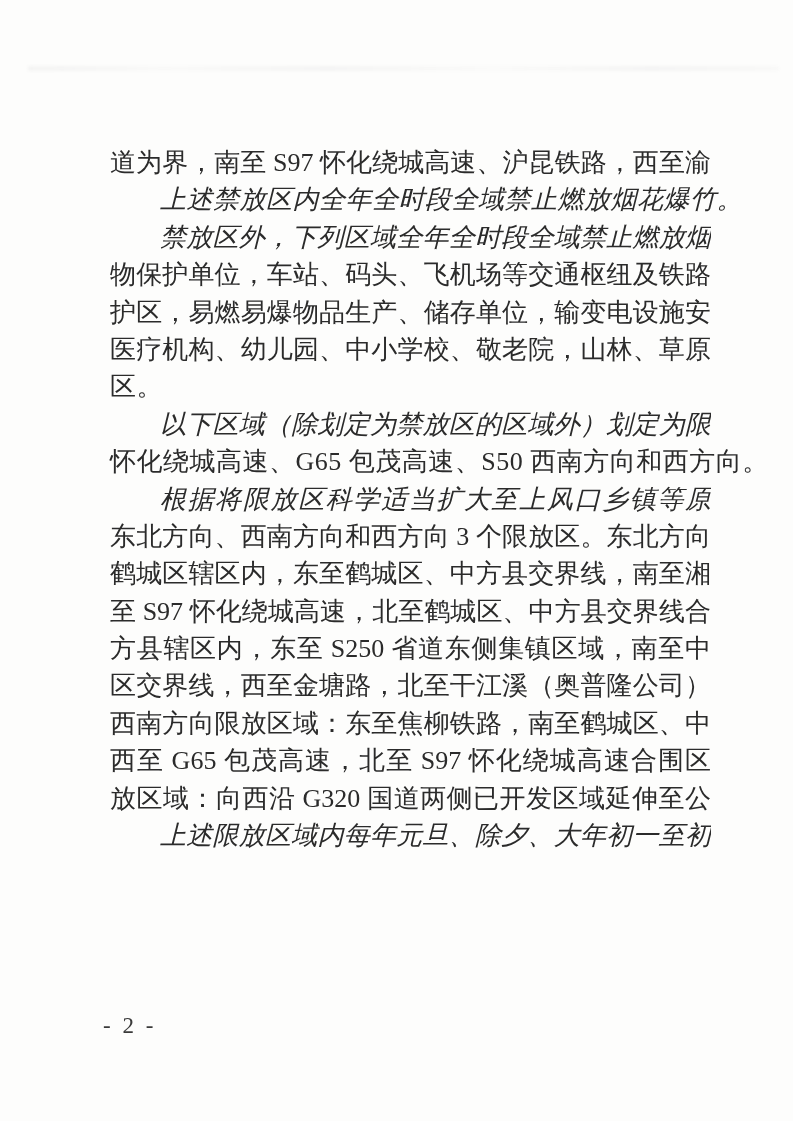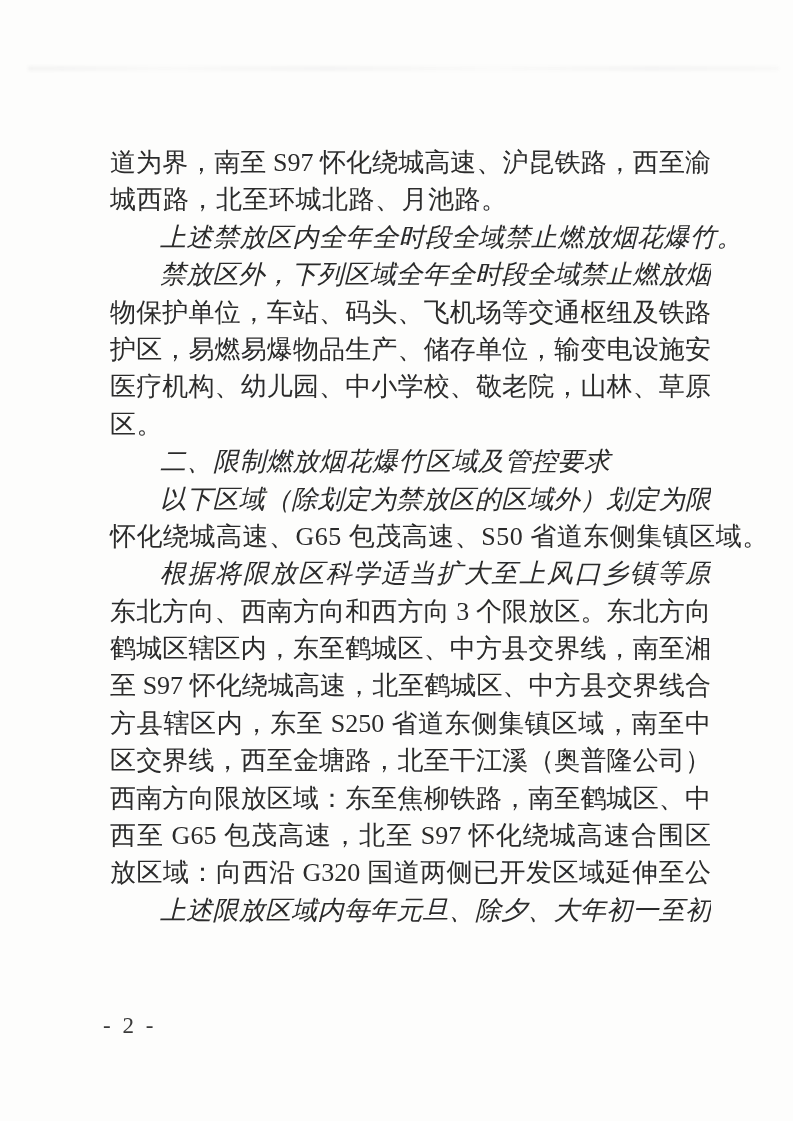--- a/index.html
+++ b/index.html
@@ -67,30 +67,28 @@
     color: #3a3a3a;
   }
 </style>
 </head>
 <body>
 
 <div class="page">
   <div class="scan-band"></div>
   <div class="doc-lines">
       <div class="line fill">道为界，南至 S97 怀化绕城高速、沪昆铁路，西至渝怀铁路、环</div>
-      <div class="line">城西路，北至环城北路、月池路。</div>
       <div class="line indent">上述禁放区内全年全时段全域禁止燃放烟花爆竹。</div>
       <div class="line indent fill">禁放区外，下列区域全年全时段全域禁止燃放烟花爆竹：文</div>
       <div class="line fill">物保护单位，车站、码头、飞机场等交通枢纽及铁路线路安全保</div>
       <div class="line fill">护区，易燃易爆物品生产、储存单位，输变电设施安全保护区，</div>
       <div class="line fill">医疗机构、幼儿园、中小学校、敬老院，山林、草原等重点防火</div>
       <div class="line">区。</div>
-      <div class="line indent">二、限制燃放烟花爆竹区域及管控要求</div>
       <div class="line indent fill">以下区域（除划定为禁放区的区域外）划定为限放区：S97</div>
-      <div class="line">怀化绕城高速、G65 包茂高速、S50 省道东侧集镇区域。</div>
+      <div class="line">怀化绕城高速、G65 包茂高速、S50 西南方向和西方向。</div>
       <div class="line indent fill">根据将限放区科学适当扩大至上风口乡镇等原则，扩展划定</div>
       <div class="line fill">东北方向、西南方向和西方向 3 个限放区。东北方向限放区域：</div>
       <div class="line fill">鹤城区辖区内，东至鹤城区、中方县交界线，南至湘黔铁路，西</div>
       <div class="line fill">至 S97 怀化绕城高速，北至鹤城区、中方县交界线合围区域；中</div>
       <div class="line fill">方县辖区内，东至 S250 省道东侧集镇区域，南至中方县、鹤城</div>
       <div class="line fill">区交界线，西至金塘路，北至干江溪（奥普隆公司）合围区域。</div>
       <div class="line fill">西南方向限放区域：东至焦柳铁路，南至鹤城区、中方县交界线，</div>
       <div class="line fill">西至 G65 包茂高速，北至 S97 怀化绕城高速合围区域。西方向限</div>
       <div class="line fill">放区域：向西沿 G320 国道两侧已开发区域延伸至公坪镇湘黔铁</div>
       <div class="line indent fill">上述限放区域内每年元旦、除夕、大年初一至初三、元宵禁</div>

